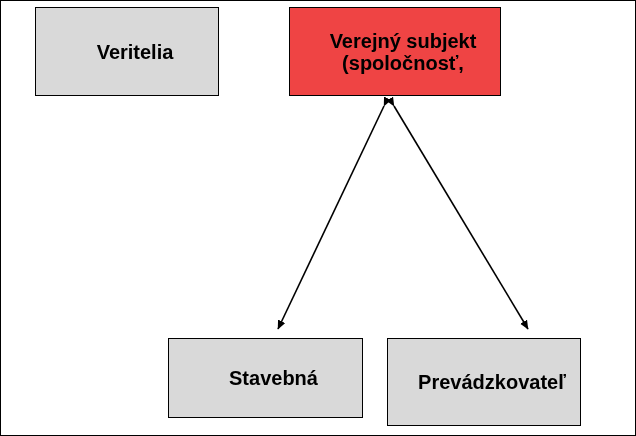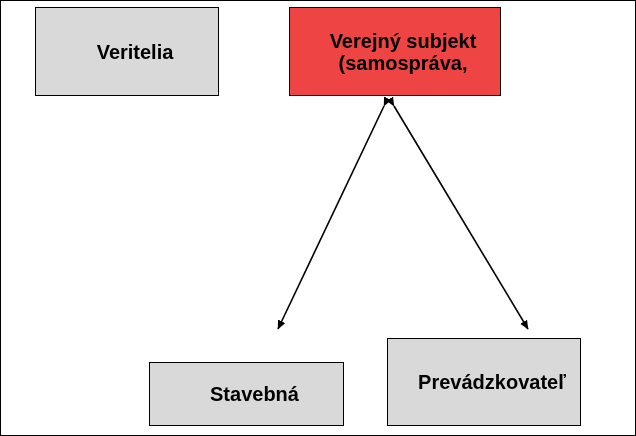--- a/index.html
+++ b/index.html
@@ -46,25 +46,24 @@
     width: 184px;
     height: 89px;
   }
   #node-verejny {
     left: 288px;
     top: 6px;
     width: 212px;
     height: 89px;
   }
   #node-stavebna {
-    left: 148px;
+    left: 167px;
     top: 337px;
     width: 195px;
-    height: 64px;
-    margin-top: 24px;
+    height: 80px;
   }
   #node-prevadzkovatel {
     left: 386px;
     top: 337px;
     width: 194px;
     height: 88px;
   }
   #arrows {
     position: absolute;
     left: 0;
@@ -91,21 +90,21 @@
 
   <div class="node node-grey" id="node-veritelia">
     <div class="lines">
       <div>Veritelia</div>
     </div>
   </div>
 
   <div class="node node-yellow" id="node-verejny">
     <div class="lines">
       <div>Verejný subjekt</div>
-      <div>(samospráva,</div>
+      <div>(spoločnosť,</div>
     </div>
   </div>
 
   <div class="node node-grey" id="node-stavebna">
     <div class="lines">
       <div>Stavebná</div>
     </div>
   </div>
 
   <div class="node node-grey" id="node-prevadzkovatel">

